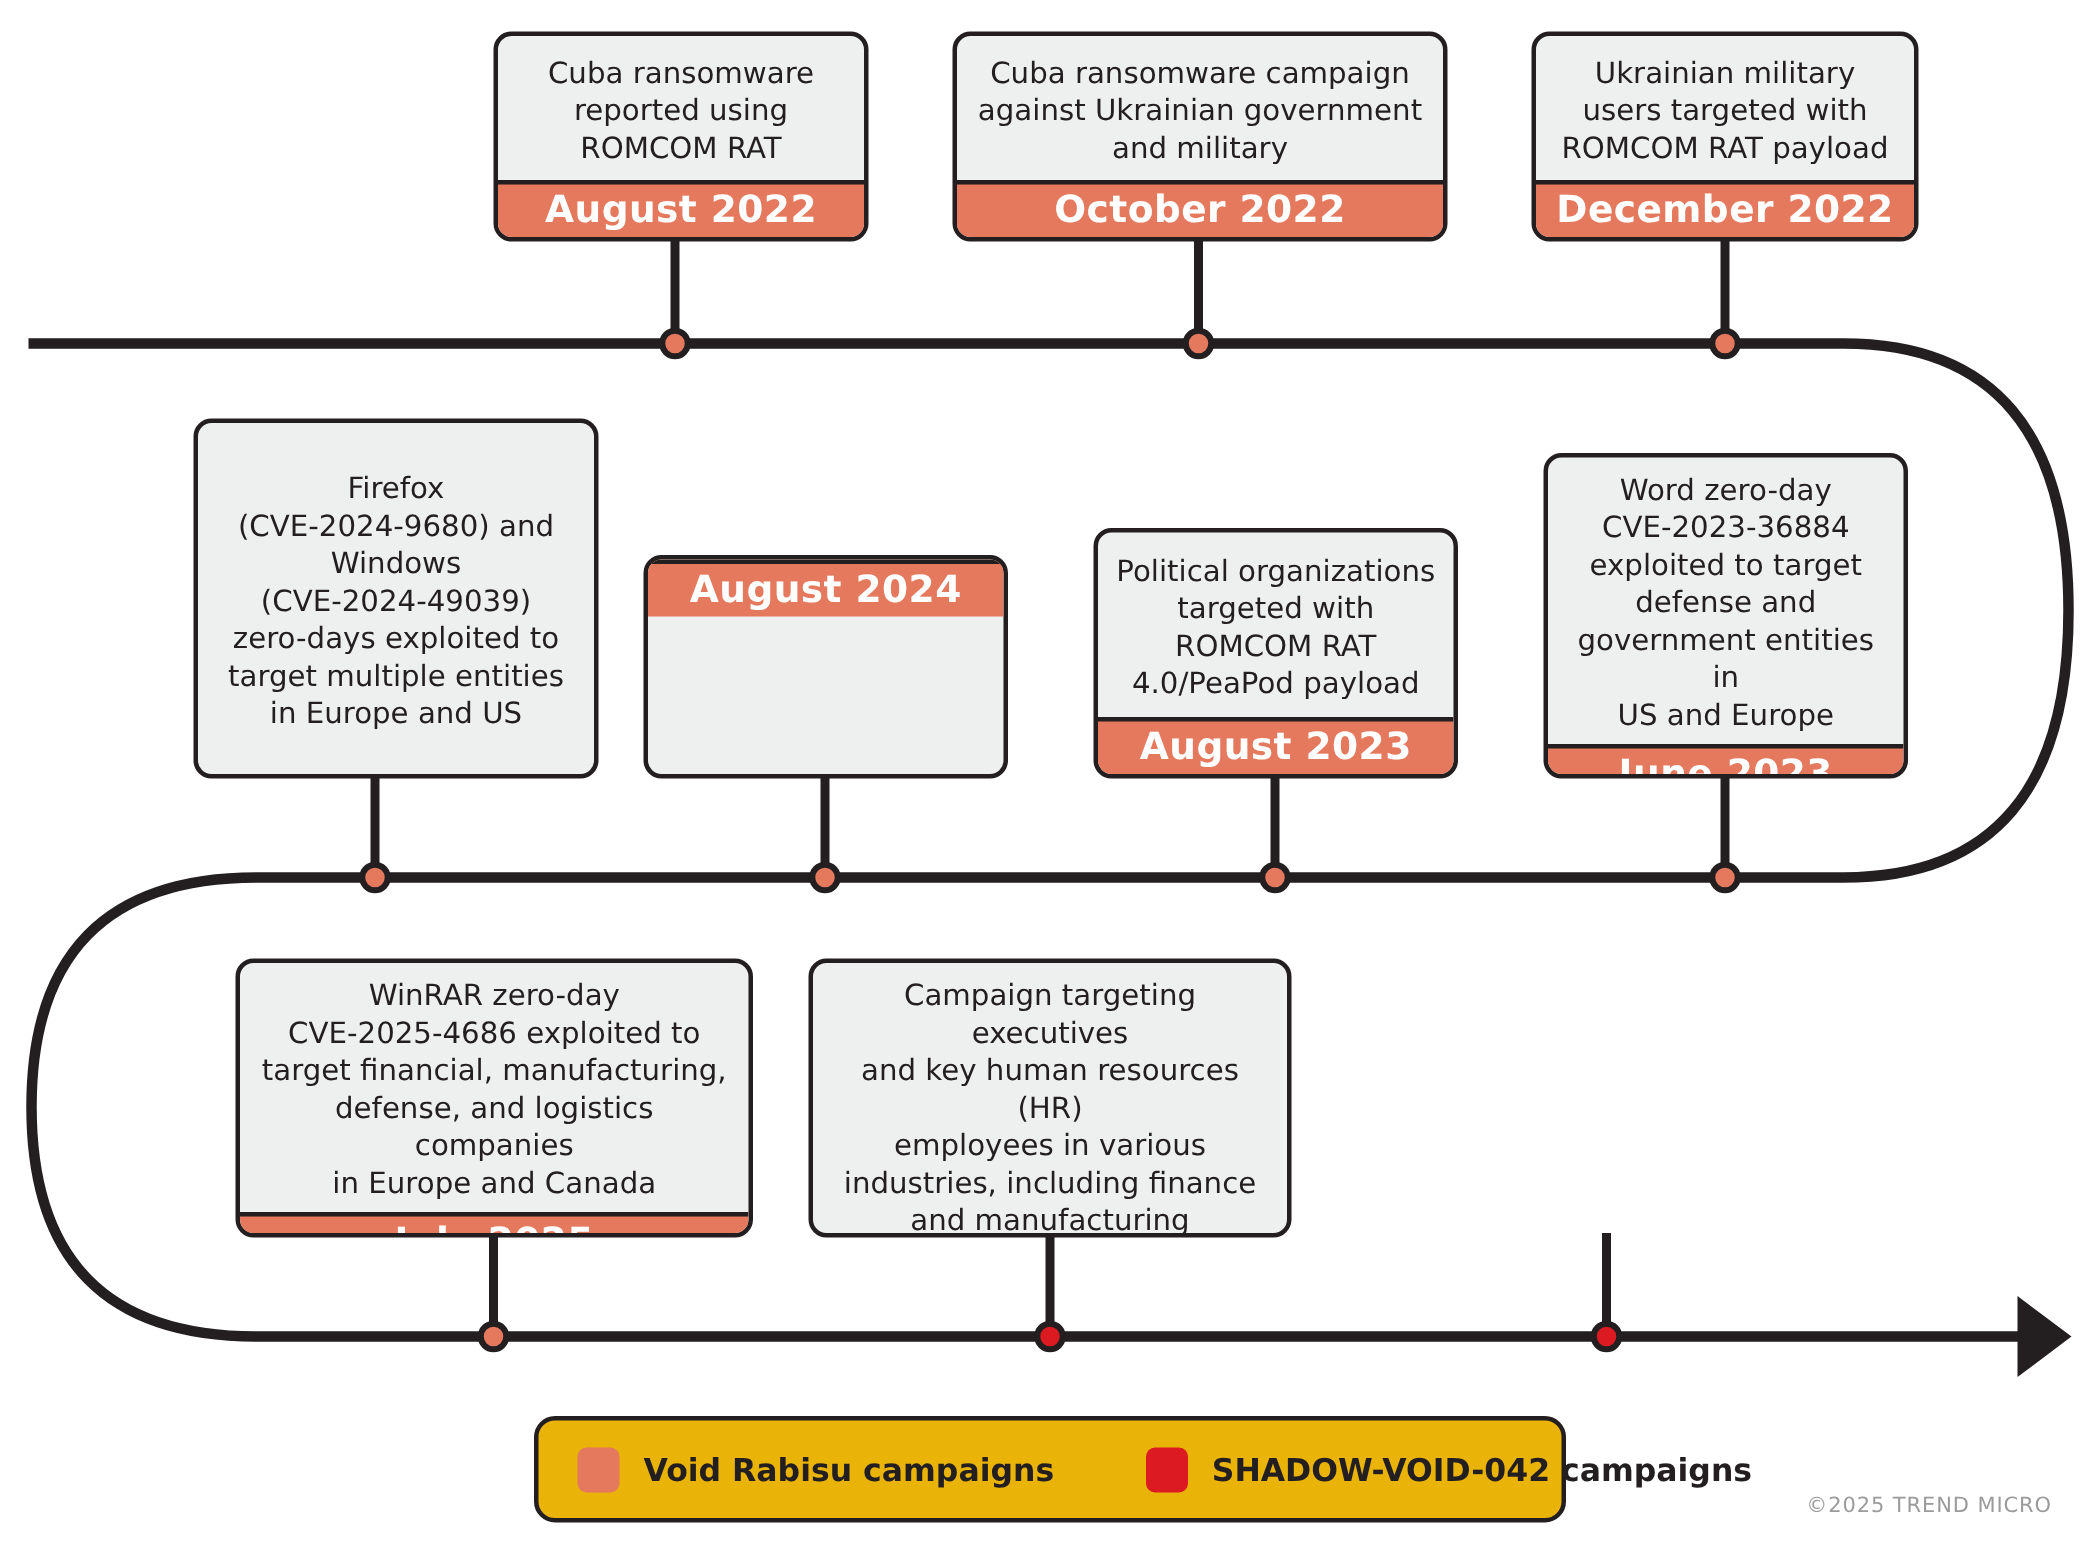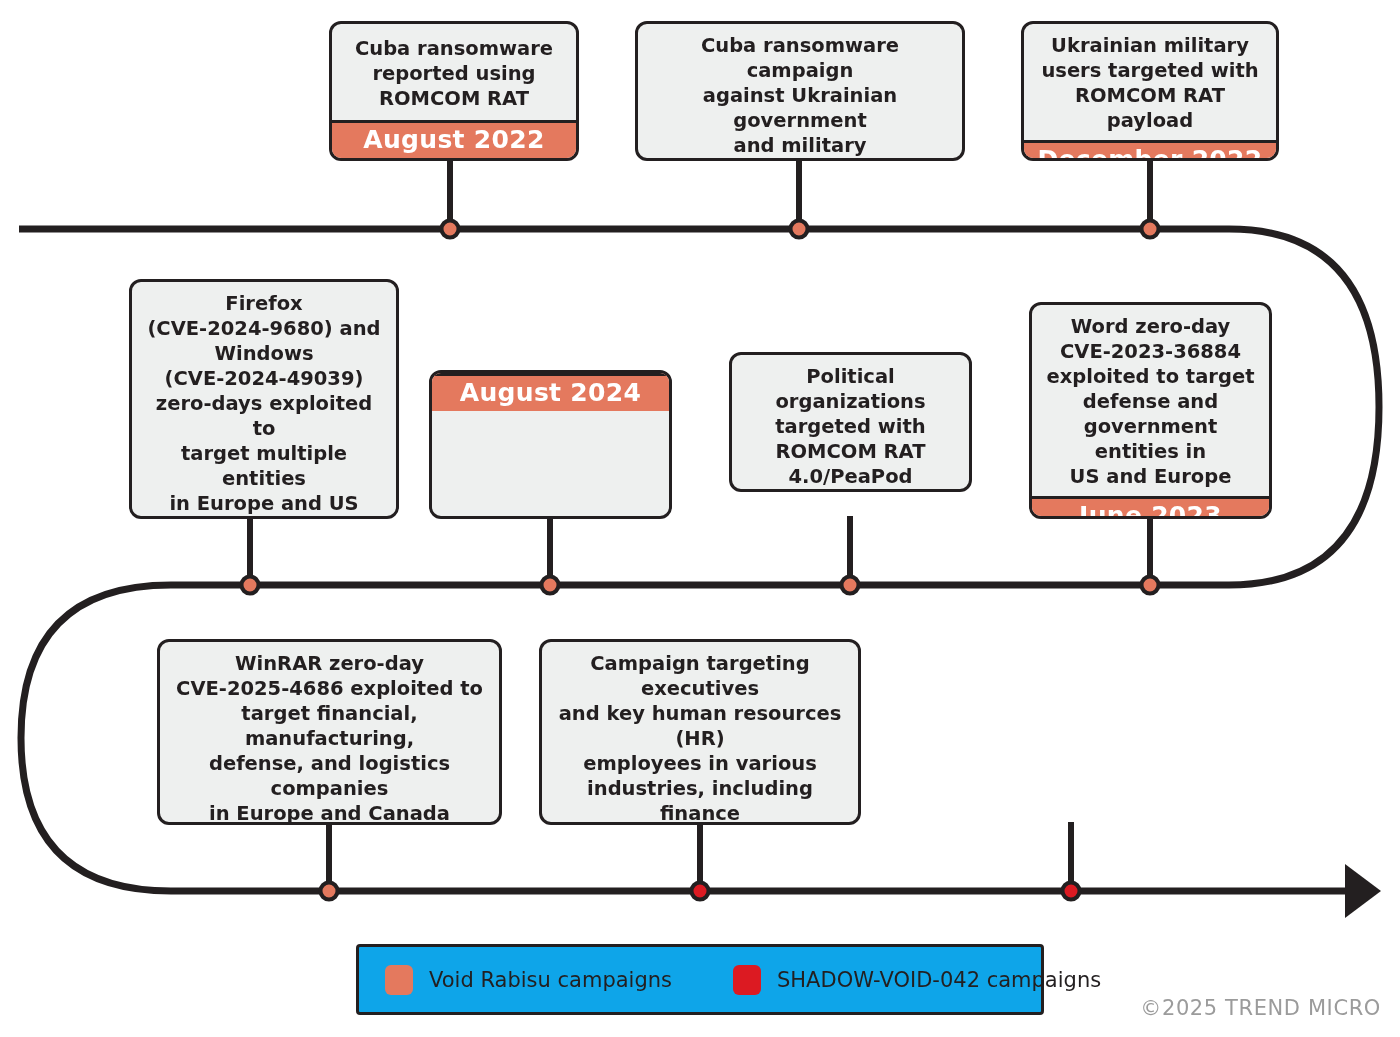--- a/index.html
+++ b/index.html
@@ -24,21 +24,21 @@
   }
   .card-body{
     flex:1 1 auto;
     display:flex;align-items:center;justify-content:center;
     text-align:center;
     color:#231f20;
     font-size:19.5px;
     line-height:25px;
     padding:9px 10px 7px 10px;
     white-space:pre-line;
-    font-weight:700;
+    font-weight:400;
   }
   .card-date{
     flex:0 0 auto;
     text-align:center;
     color:#ffffff;
     font-weight:bold;
     font-size:25px;
     letter-spacing:0.3px;
     padding:6px 4px 7px 4px;
     border-top:3px solid #231f20;
@@ -52,39 +52,39 @@
     border:4.5px solid #231f20;
     box-sizing:border-box;
     transform:translate(-50%,-50%);
   }
 
   .legend{
     position:absolute;
     left:356px;top:944px;
     width:688px;height:71px;
     border:3.5px solid #231f20;
-    border-radius:4px;
-    background:#0ea5e9;
+    border-radius:14px;
+    background:#eab308;
     box-sizing:border-box;
-    display:flex;align-items:center;
+    display:flex;align-items:center;font-weight:bold;
   }
   .legend-item{display:flex;align-items:center;}
   .legend-swatch{
     width:28px;height:30px;border-radius:6px;flex:0 0 auto;
   }
   .legend-label{
     font-size:21px;color:#231f20;margin-left:16px;white-space:nowrap;
   }
   #legend-item-0{margin-left:26px;}
   #legend-item-1{margin-left:61px;}
 
   .copyright{
     position:absolute;
-    right:19px;top:996px;
-    font-size:21px;
+    right:32px;top:996px;
+    font-size:14px;
     color:#9b9b9b;
     letter-spacing:0.6px;
     white-space:nowrap;
   }
 </style>
 </head>
 <body>
 
 <div id="stage">
 
@@ -141,21 +141,21 @@
 zero-days exploited to
 target multiple entities
 in Europe and US</div>
 
   </div>
 
   <div class="card" style="left:429px;top:370px;width:243px;height:149px;">
     <div class="card-date" style="background:#e4795e;">August 2024</div>
   </div>
 
-  <div class="card" style="left:729px;top:352px;width:243px;height:140px;">
+  <div class="card" style="left:729px;top:352px;width:243px;height:167px;">
     <div class="card-body">Political organizations
 targeted with
 ROMCOM RAT
 4.0/PeaPod payload</div>
     <div class="card-date" style="background:#e4795e;">August 2023</div>
   </div>
 
   <div class="card" style="left:1029px;top:302px;width:243px;height:217px;">
     <div class="card-body">Word zero-day
 CVE-2023-36884

